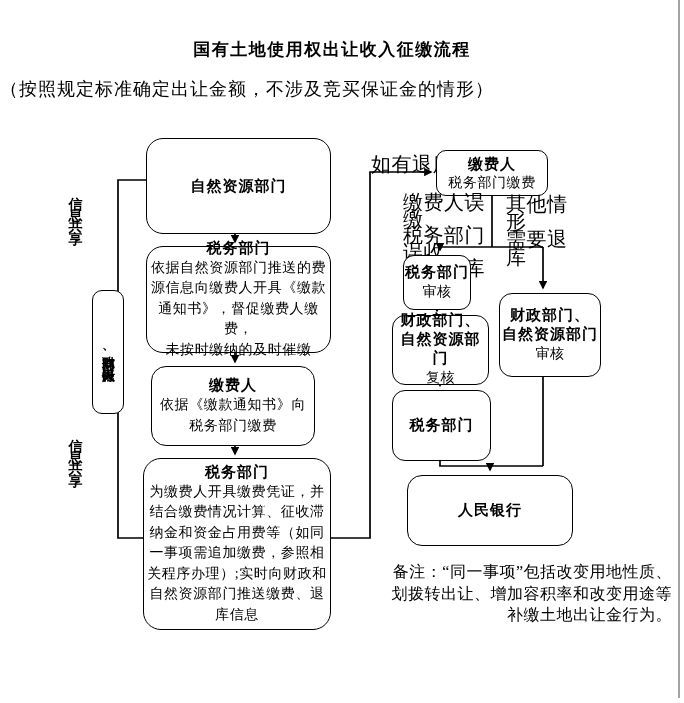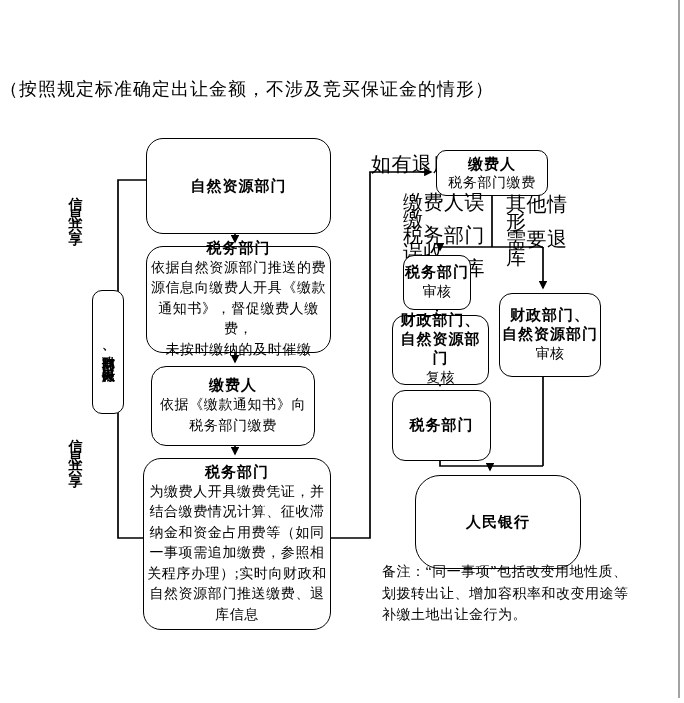--- a/index.html
+++ b/index.html
@@ -21,38 +21,39 @@
   #box-tax-voucher{left:143px;top:458px;width:188px;height:172px;border-radius:18px;}
   #box-fiscal-pbc{left:92px;top:290px;width:32px;height:124px;border-radius:10px;z-index:3;}
   #box-fiscal-pbc .vtxt{writing-mode:vertical-rl;text-orientation:upright;
        font-size:13px;font-weight:bold;letter-spacing:0px;line-height:30px;}
   #box-payer-refund{left:436px;top:150px;width:112px;height:46px;border-radius:10px;}
   #box-payer-refund .b{line-height:18px;}
   #box-tax-review{left:403px;top:255px;width:68px;height:55px;border-radius:11px;}
   #box-fiscal-recheck{left:392px;top:315px;width:97px;height:70px;border-radius:13px;}
   #box-other-review{left:499px;top:293px;width:102px;height:84px;border-radius:13px;}
   #box-tax-push{left:392px;top:390px;width:99px;height:71px;border-radius:13px;}
-  #box-pbc{left:407px;top:475px;width:166px;height:94px;border-radius:25px;margin-left:8px;}
+  #box-pbc{left:407px;top:475px;width:166px;height:71px;border-radius:15px;}
   .flabel{position:absolute;z-index:2;font-size:20px;letter-spacing:0.5px;}
   .vlabel{position:absolute;z-index:2;writing-mode:vertical-rl;text-orientation:upright;
           font-size:14px;letter-spacing:11px;font-weight:bold;}
   #lbl-share-top{left:66px;top:186px;height:110px;}
   #lbl-share-bottom{left:66px;top:428px;height:110px;}
   #lbl-entry{left:371px;top:151px;}
   #lbl-branch-left{left:403px;top:194px;width:95px;line-height:16.5px;white-space:pre-line;}
   #lbl-branch-right{left:506px;top:196px;width:70px;line-height:17.5px;white-space:pre-line;}
-  #note{position:absolute;left:382px;top:561px;width:290px;font-size:14px;
-        line-height:21.5px;letter-spacing:0.5px;white-space:pre-line;z-index:2;}
+  #note{position:absolute;left:382px;top:561px;width:290px;font-size:16px;
+        line-height:21.5px;letter-spacing:0.5px;white-space:pre-line;z-index:2;text-align:right;}
   #page-edge{position:absolute;left:678px;top:0;width:2px;height:698px;background:#a3a3a3;z-index:4;}
 </style>
 </head>
 <body>
 
 <div id="page">
 
+  <div id="title">国有土地使用权出让收入征缴流程</div>
   <div id="subtitle">（按照规定标准确定出让金额，不涉及竞买保证金的情形）</div>
 
   <svg id="wires" width="684" height="703" viewBox="0 0 684 703">
     <defs>
       <marker id="ah" viewBox="0 0 8 8" refX="6.5" refY="4" markerWidth="8.5" markerHeight="8.5" orient="auto" markerUnits="userSpaceOnUse">
         <path d="M0,0 L8,4 L0,8 Z" fill="#000"></path>
       </marker>
     </defs>
     <g stroke="#000" stroke-width="1.7" fill="none">
 

